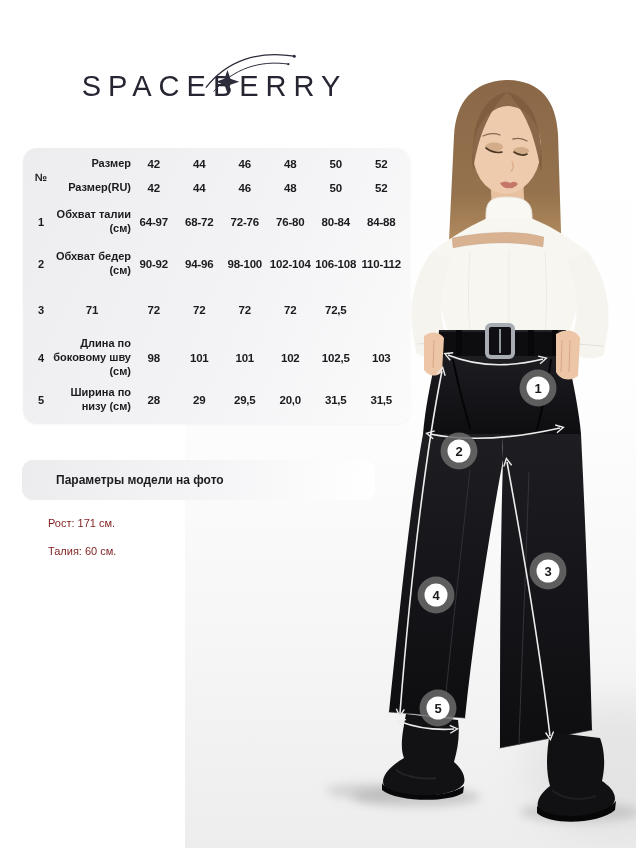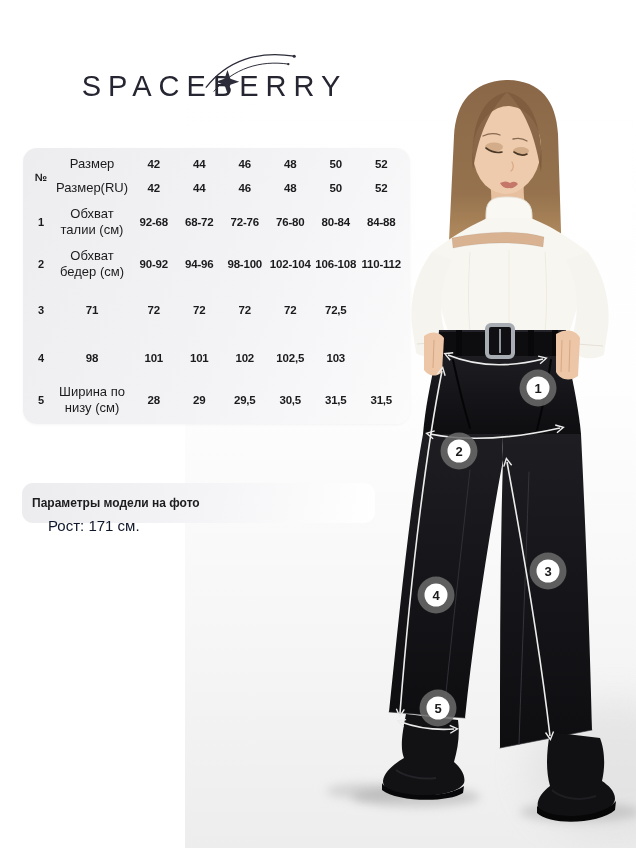--- a/index.html
+++ b/index.html
@@ -26,31 +26,31 @@
     position:absolute;left:23px;top:148px;width:387px;height:276px;border-radius:14px;
     background:linear-gradient(115deg,#ededef 0%,#f3f3f5 55%,#fbfbfc 100%);
     box-shadow:0 1px 3px rgba(0,0,0,0.04);
     display:grid;grid-template-columns:24px 78px repeat(6,1fr);
     grid-template-rows:22px 26px 42px 42px 50px 46px 38px;
     align-items:center;padding:5px 6px;box-sizing:border-box;
   }
   .cell{text-align:center;}
   .c-num{font-weight:700;font-size:11px;}
   .c-no{grid-row:1/3;grid-column:1;}
-  .c-label{font-weight:400;font-size:13px;line-height:1.25;}
+  .c-label{font-weight:700;font-size:11px;line-height:1.25;text-align:right;}
   .c-val{font-weight:600;font-size:11.5px;letter-spacing:-0.2px;}
   
   .params-title-bar{
-    position:absolute;left:22px;top:483px;width:353px;height:40px;border-radius:11px;
+    position:absolute;left:22px;top:460px;width:353px;height:40px;border-radius:11px;
     background:linear-gradient(100deg,#ececee 0%,#f5f5f7 55%,#ffffff 100%);
-    display:flex;align-items:center;padding-left:10px;box-sizing:border-box;
+    display:flex;align-items:center;padding-left:34px;box-sizing:border-box;
   }
   .params-title{font-weight:700;font-size:12px;color:#1c1c1e;}
   .params-lines{position:absolute;left:48px;top:517px;width:300px;}
-  .param-line{margin:0 0 15.5px 0;font-size:15px;color:#0f172a;}
+  .param-line{margin:0 0 15.5px 0;font-size:11px;color:#7f1d1d;}
 </style>
 </head>
 <body>
 
 <div class="page">
 
   <div class="photo-area"></div>
 
   <svg class="scene" viewBox="0 0 636 848" aria-hidden="true">
     <defs>
@@ -219,21 +219,21 @@
     <div class="cell c-label" style="grid-row:2;grid-column:2">Размер(RU)</div>
     <div class="cell c-val" style="grid-row:2">42</div>
     <div class="cell c-val" style="grid-row:2">44</div>
     <div class="cell c-val" style="grid-row:2">46</div>
     <div class="cell c-val" style="grid-row:2">48</div>
     <div class="cell c-val" style="grid-row:2">50</div>
     <div class="cell c-val" style="grid-row:2">52</div>
 
     <div class="cell c-num" style="grid-row:3;grid-column:1">1</div>
     <div class="cell c-label" style="grid-row:3">Обхват талии (см)</div>
-    <div class="cell c-val" style="grid-row:3">92-68</div>
+    <div class="cell c-val" style="grid-row:3">64-97</div>
     <div class="cell c-val" style="grid-row:3">68-72</div>
     <div class="cell c-val" style="grid-row:3">72-76</div>
     <div class="cell c-val" style="grid-row:3">76-80</div>
     <div class="cell c-val" style="grid-row:3">80-84</div>
     <div class="cell c-val" style="grid-row:3">84-88</div>
 
     <div class="cell c-num" style="grid-row:4;grid-column:1">2</div>
     <div class="cell c-label" style="grid-row:4">Обхват бедер (см)</div>
     <div class="cell c-val" style="grid-row:4">90-92</div>
     <div class="cell c-val" style="grid-row:4">94-96</div>
@@ -244,37 +244,39 @@
 
     <div class="cell c-num" style="grid-row:5;grid-column:1">3</div>
     <div class="cell c-val" style="grid-row:5">71</div>
     <div class="cell c-val" style="grid-row:5">72</div>
     <div class="cell c-val" style="grid-row:5">72</div>
     <div class="cell c-val" style="grid-row:5">72</div>
     <div class="cell c-val" style="grid-row:5">72</div>
     <div class="cell c-val" style="grid-row:5">72,5</div>
 
     <div class="cell c-num" style="grid-row:6;grid-column:1">4</div>
+    <div class="cell c-label" style="grid-row:6">Длина по боковому шву (см)</div>
     <div class="cell c-val" style="grid-row:6">98</div>
     <div class="cell c-val" style="grid-row:6">101</div>
     <div class="cell c-val" style="grid-row:6">101</div>
     <div class="cell c-val" style="grid-row:6">102</div>
     <div class="cell c-val" style="grid-row:6">102,5</div>
     <div class="cell c-val" style="grid-row:6">103</div>
 
     <div class="cell c-num" style="grid-row:7;grid-column:1">5</div>
     <div class="cell c-label" style="grid-row:7">Ширина по низу (см)</div>
     <div class="cell c-val" style="grid-row:7">28</div>
     <div class="cell c-val" style="grid-row:7">29</div>
     <div class="cell c-val" style="grid-row:7">29,5</div>
-    <div class="cell c-val" style="grid-row:7">30,5</div>
+    <div class="cell c-val" style="grid-row:7">20,0</div>
     <div class="cell c-val" style="grid-row:7">31,5</div>
     <div class="cell c-val" style="grid-row:7">31,5</div>
   </section>
 
   <div class="params-title-bar">
     <span class="params-title">Параметры модели на фото</span>
   </div>
   <div class="params-lines">
     <p class="param-line">Рост: 171 см.</p>
+    <p class="param-line">Талия: 60 см.</p>
   </div>
 
 </div>
 
 </body></html>

